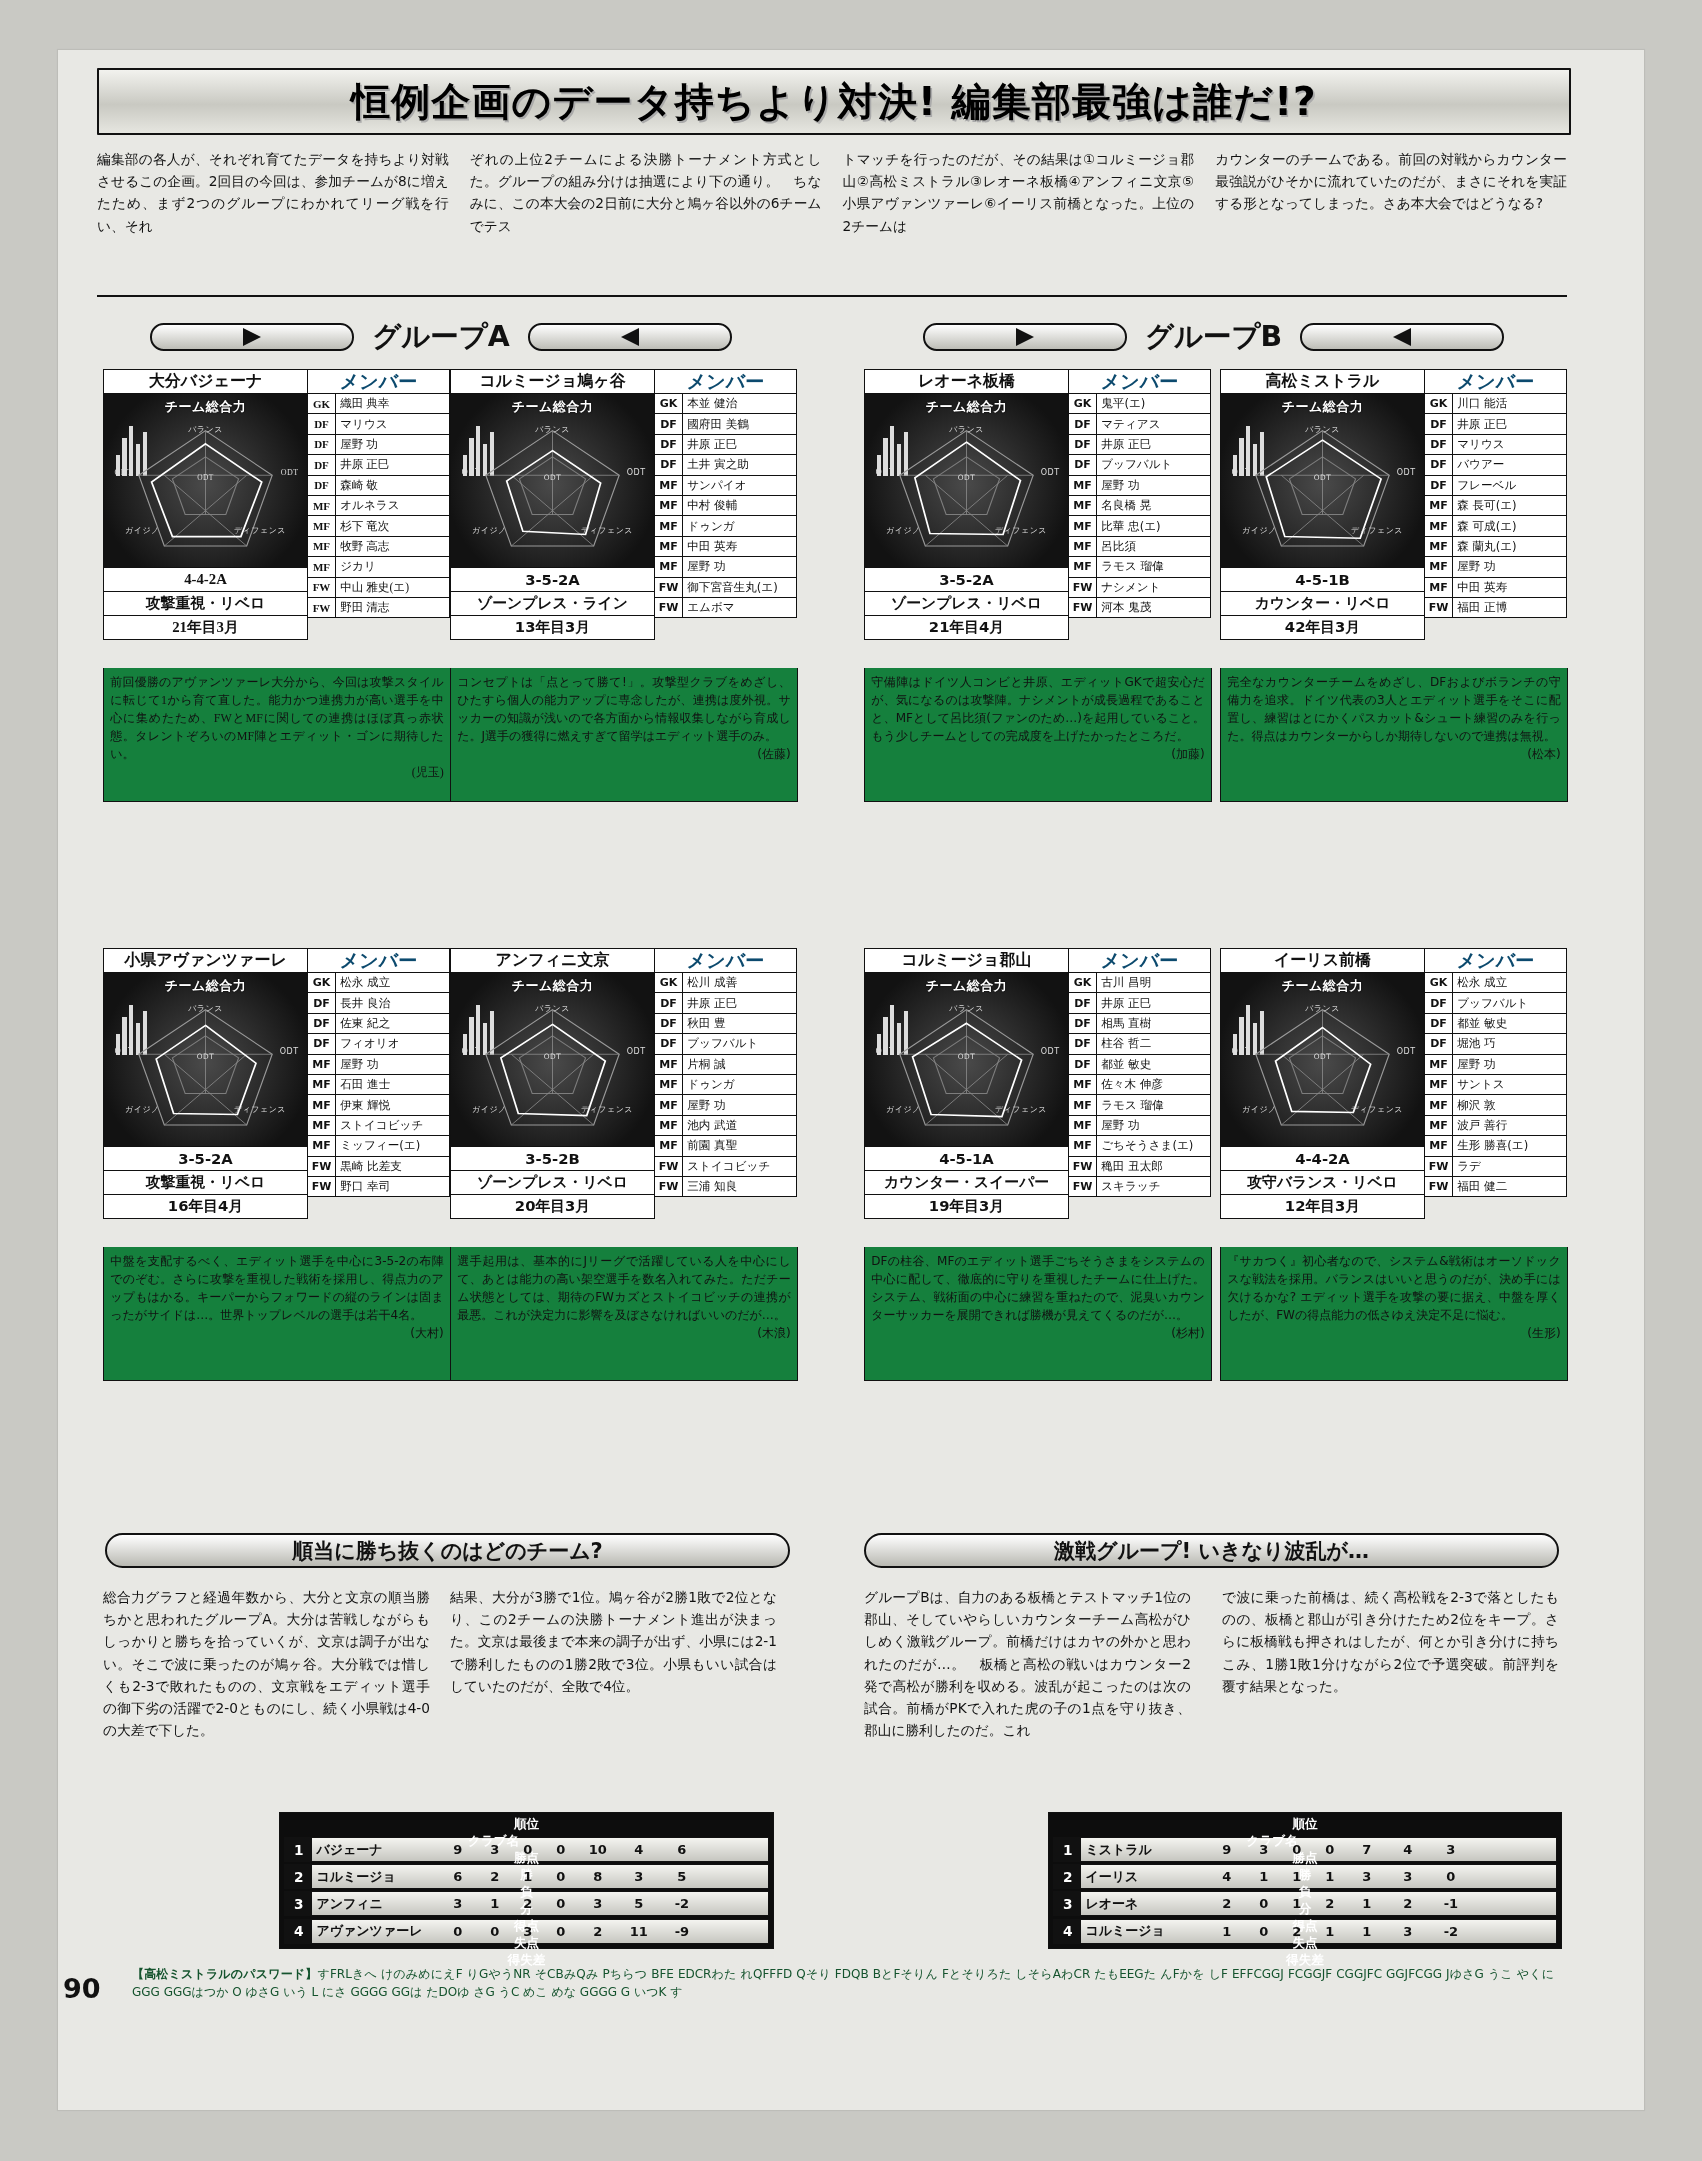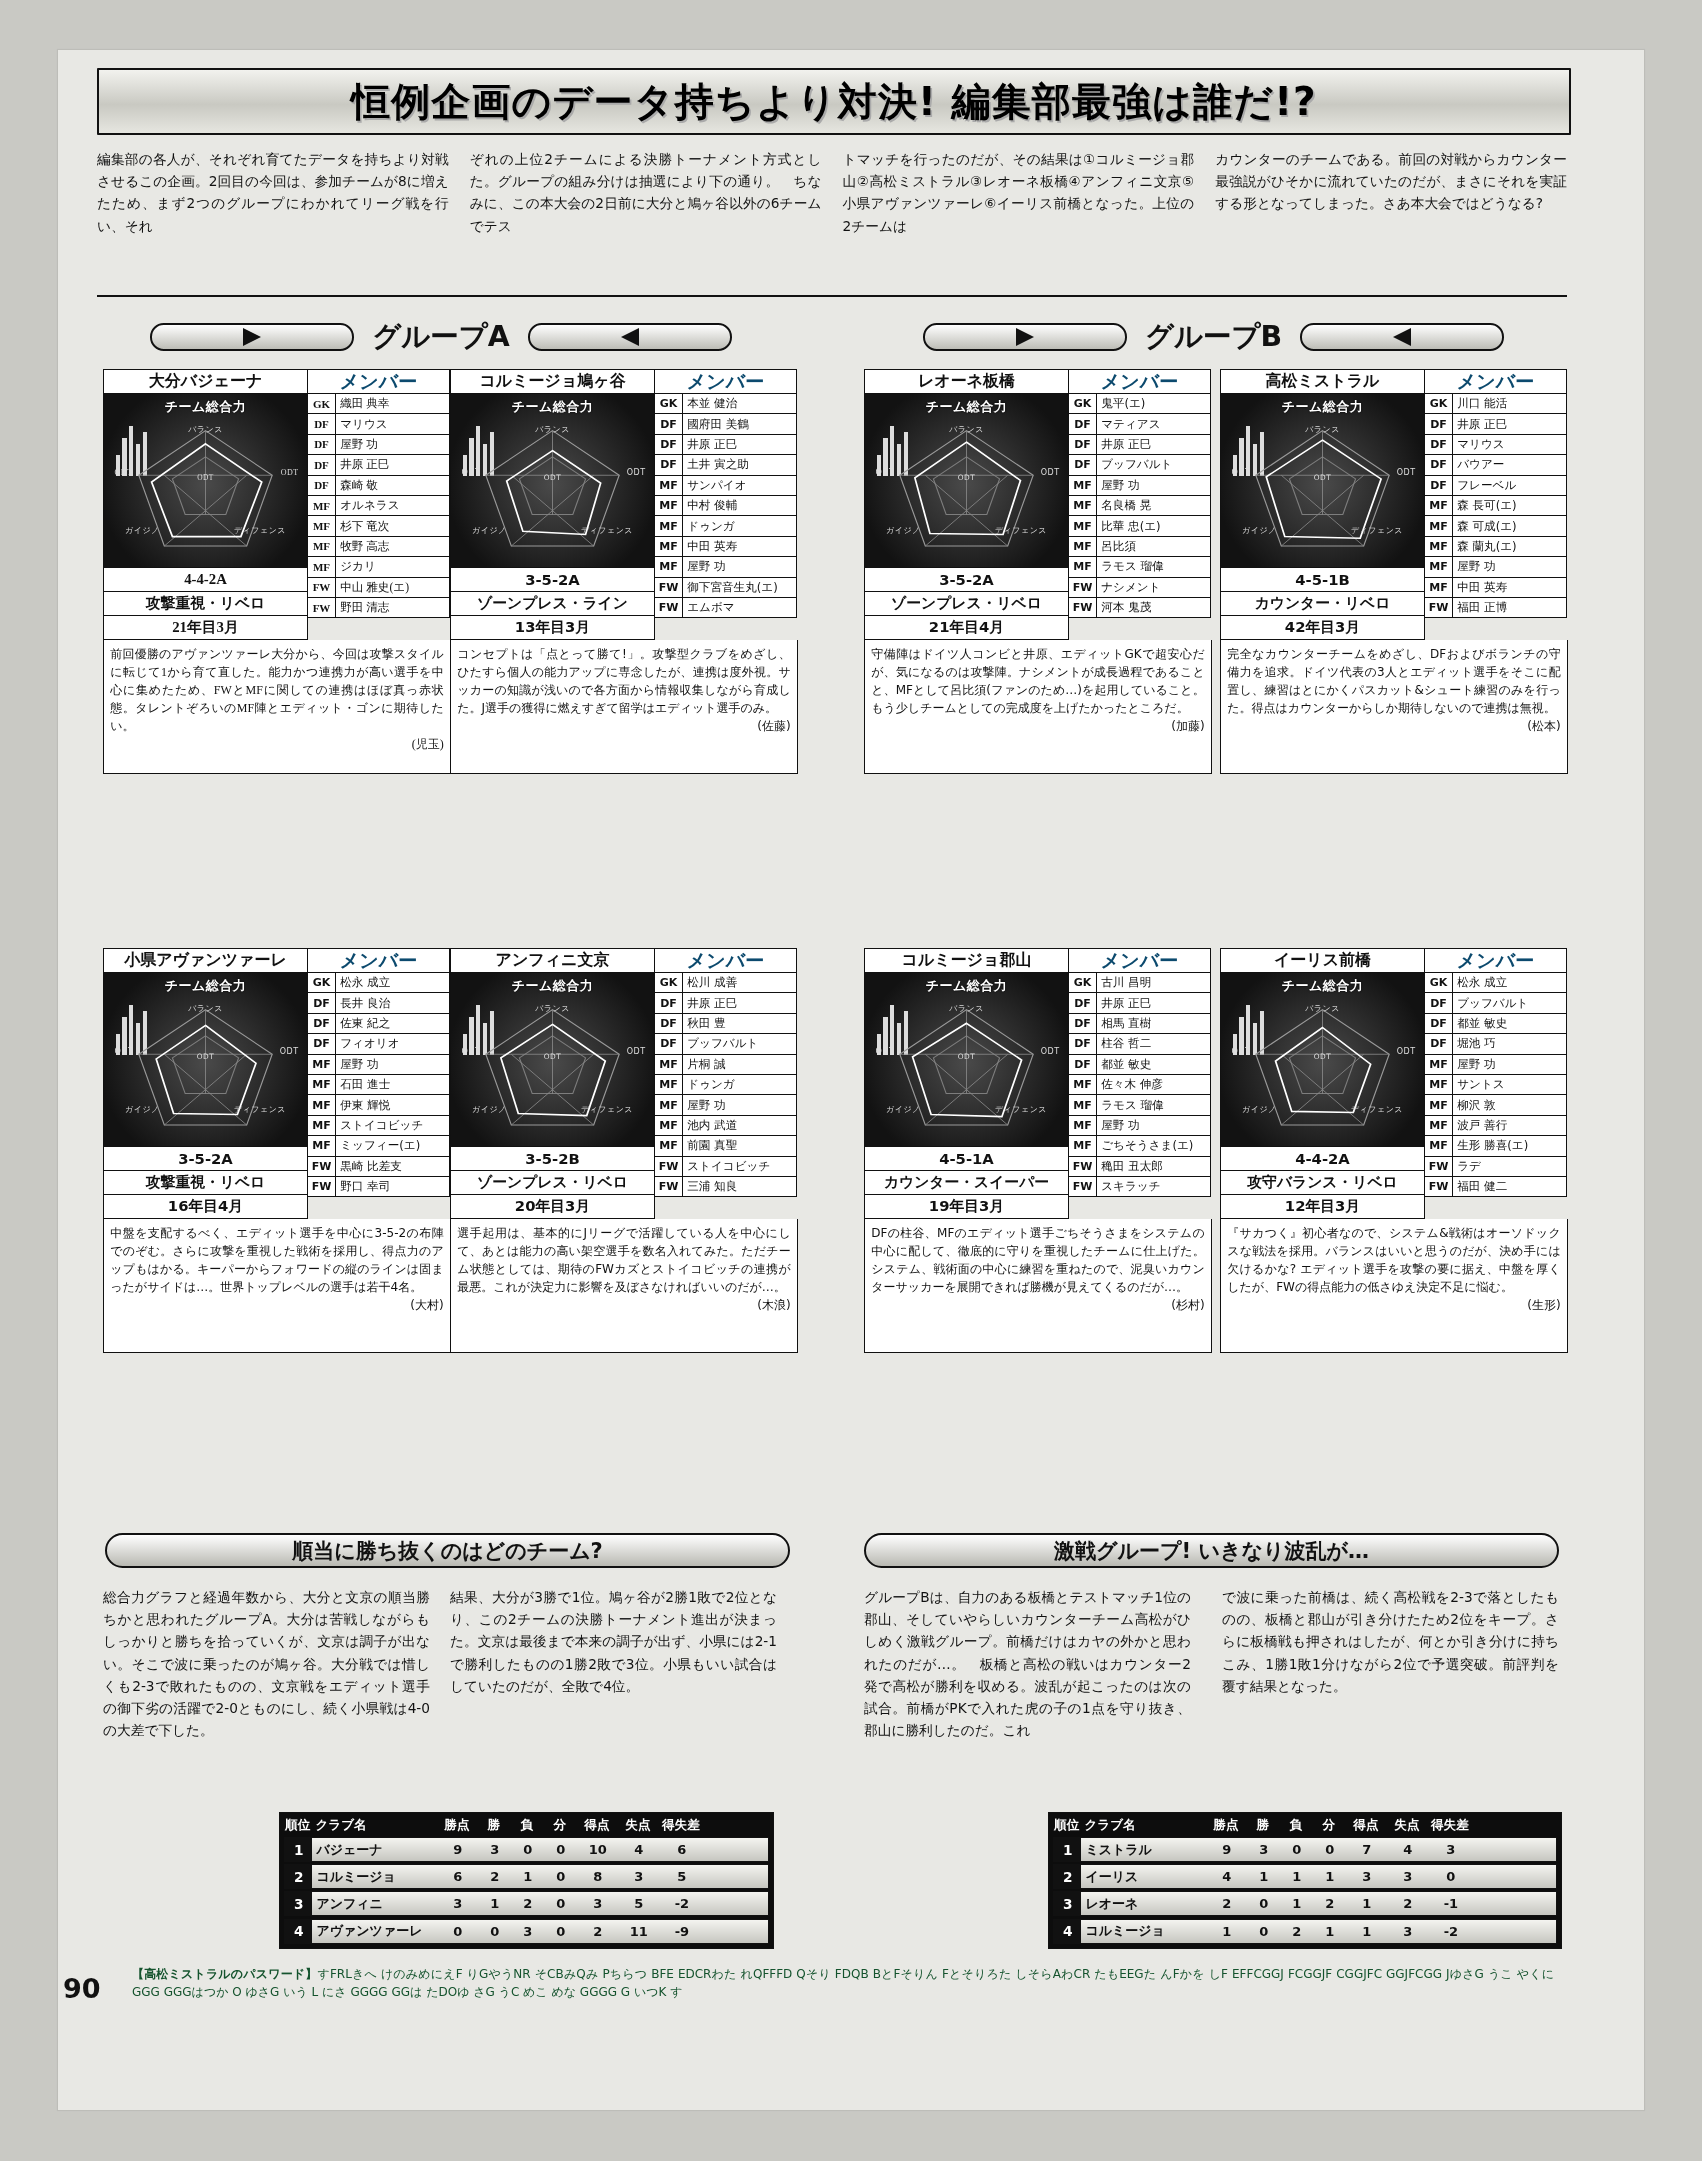--- a/index.html
+++ b/index.html
@@ -112,43 +112,43 @@
   }
   .mrow .pos{
     width:27px;border-right:1.1px solid #111;display:flex;align-items:center;
     justify-content:center;font-size:11px;font-weight:bold;color:#111;
   }
   .mrow .nm{
     flex:1;display:flex;align-items:center;padding-left:4.2px;font-size:11.6px;color:#111;
     white-space:nowrap;overflow:hidden;
   }
   .card .note{
-    border:1.6px solid #111;border-top:none;background:#ffffff;
+    border:1.6px solid #111;border-top:none;background:#15803d;
     font-size:12px;line-height:1.5;padding:5.3px 6.3px 6.3px;color:#111;
-    text-align:justify;box-sizing:border-box;height:134px;
+    text-align:justify;box-sizing:border-box;height:134px;margin-top:28px;
   }
   .card .note .sig{display:block;text-align:right;}
 
   
   .shead{
     position:absolute;height:35px;border:2.6px solid #111;border-radius:18px;
     background:linear-gradient(#ffffff,#b9b9b2);
     display:flex;align-items:center;justify-content:center;
     font-size:21px;font-weight:bold;color:#111;box-sizing:border-box;
   }
   
   .btext{position:absolute;font-size:13.7px;line-height:1.62;color:#111;text-align:justify;}
 
   
   .stand{
     position:absolute;background:#0d0d0d;border:1.6px solid #111;padding:3.2px 4.2px 4.2px;
     box-sizing:border-box;
   }
   .stand .hrow{
-    display:flex;color:#fff;font-size:12.6px;font-weight:bold;height:19px;align-items:center;
+    display:flex;color:#fff;font-size:12.6px;font-weight:bold;height:19px;align-items:center;flex-direction:column;
   }
   .stand .hrow div{text-align:center;}
   .stand .r{
     display:flex;align-items:center;height:23px;margin-top:2.1px;
     background:linear-gradient(#f4f4f0,#c6c6c0);border:1.1px solid #111;
     color:#111;font-size:13px;font-weight:bold;
   }
   .stand .r .rank{
     width:27px;height:100%;background:#111;color:#fff;display:flex;
     align-items:center;justify-content:center;font-size:13.7px;

